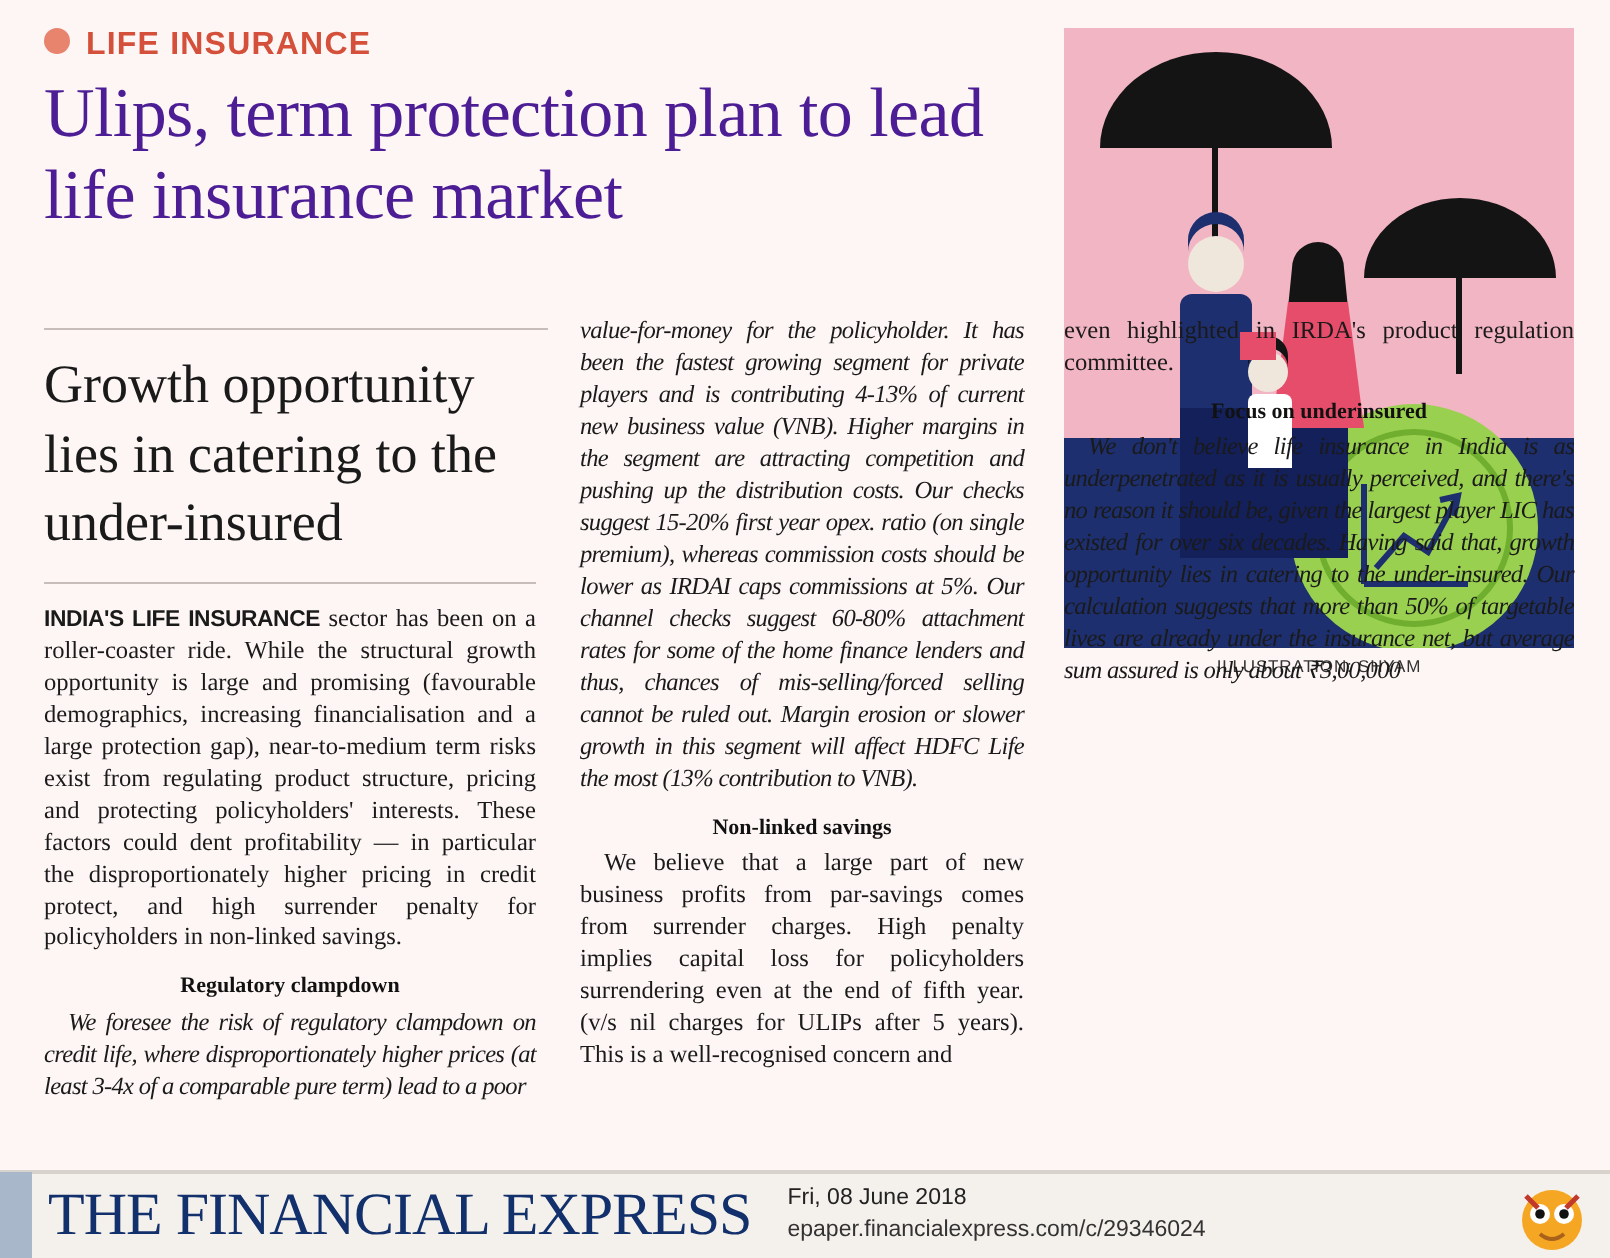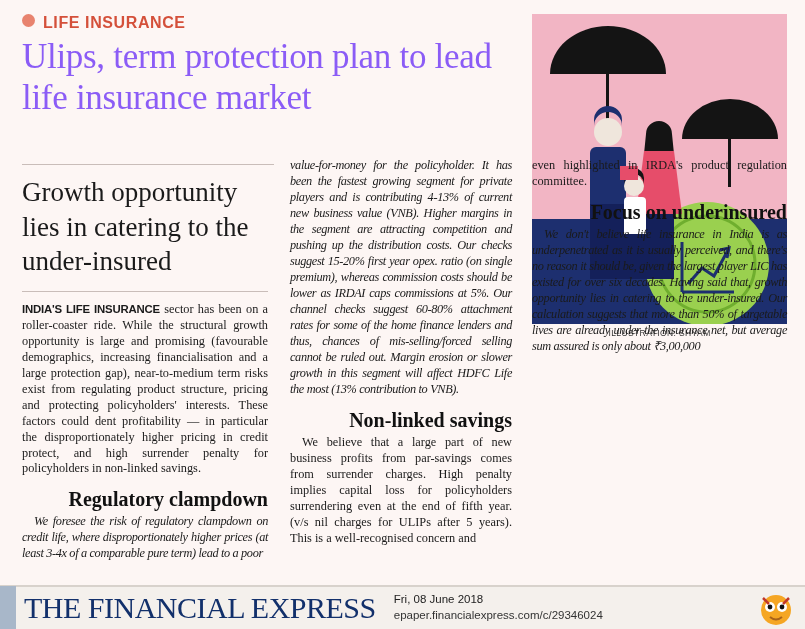--- a/index.html
+++ b/index.html
@@ -45,21 +45,21 @@
     font-size: 16px;
     letter-spacing: 0.6px;
     color: #d4503a;
   }
   
   .headline {
     font-family: "Liberation Serif", serif;
     font-size: 35px;
     line-height: 1.18;
     font-weight: normal;
-    color: #8b5cf6;
+    color: #4c1d95;
     margin: 2px 0 10px 0;
     max-width: 520px;
     letter-spacing: -0.3px;
   }
   .rule-top {
     border-top: 1px solid #c9bdb9;
     width: 252px;
     margin: 6px 0 10px 0;
   }
   
@@ -87,25 +87,25 @@
     line-height: 1.28;
     color: #1a1a1a;
     margin-bottom: 12px;
     text-align: left;
   }
   .rule-mid {
     border-top: 1px solid #c9bdb9;
     margin: 0 0 10px 0;
   }
   .subhead {
-    font-size: 20px;
+    font-size: 11px;
     line-height: 1.2;
     margin: 10px 0 3px 0;
     color: #111;
-    text-align: right;
+    text-align: center;
   }
   p.body { margin: 0 0 0 0; text-indent: 12px; }
   p.body.first { text-indent: 0; }
   .lead-in {
     font-family: "Liberation Sans", sans-serif;
     font-weight: bold;
     font-size: 11.4px;
     letter-spacing: -0.2px;
   }
   .tight { letter-spacing: -0.35px; font-style: italic; }

